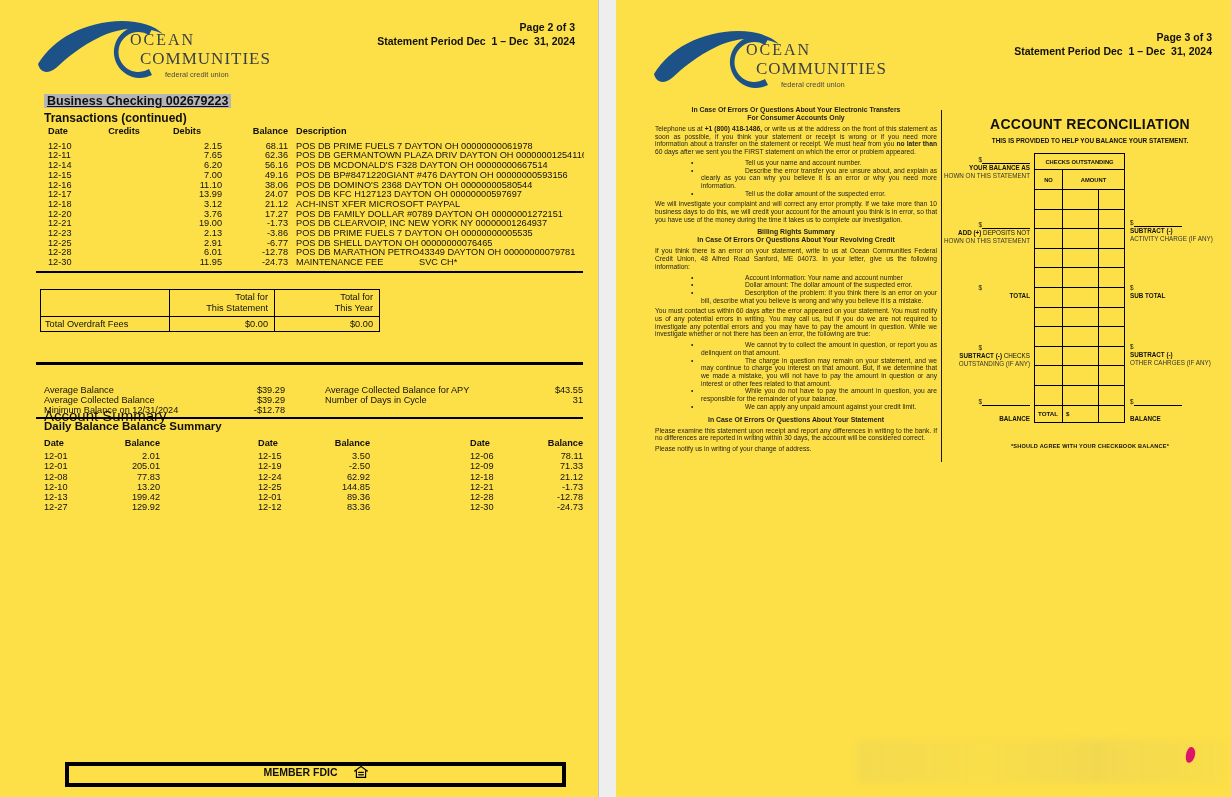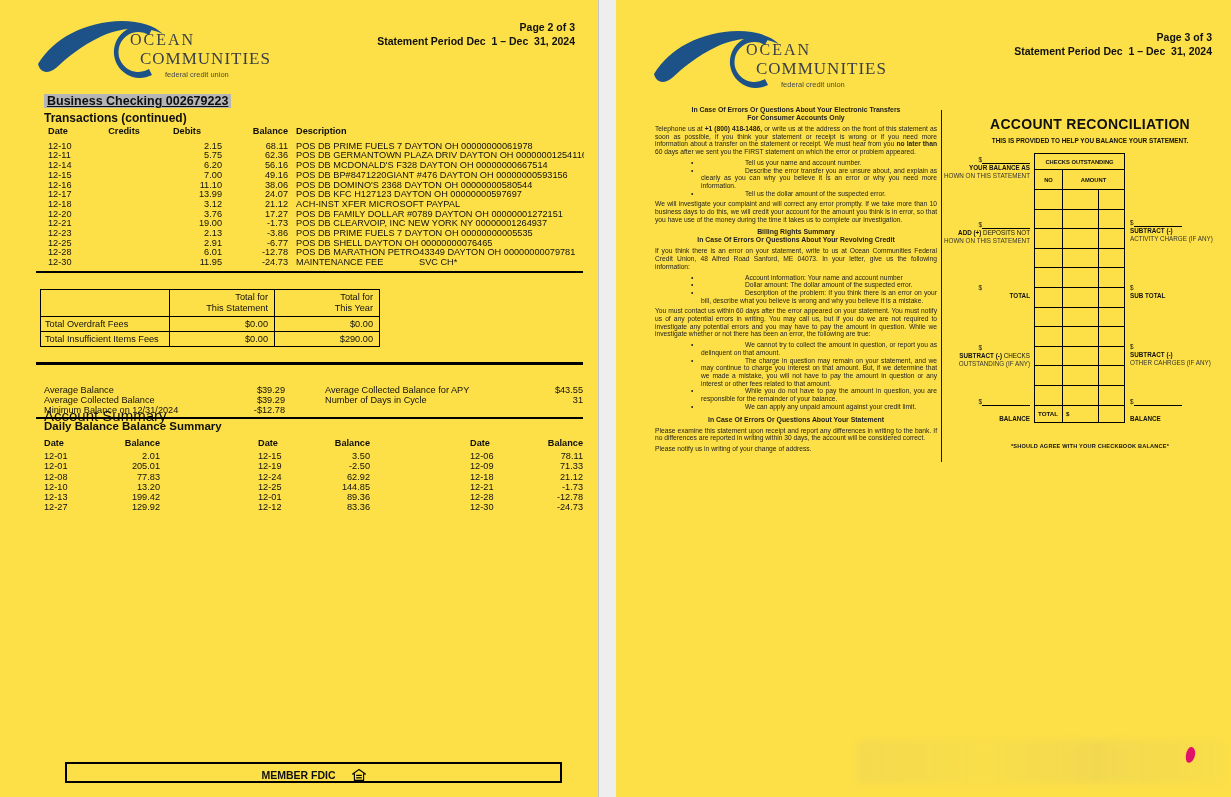--- a/index.html
+++ b/index.html
@@ -58,22 +58,22 @@
   .d-table{position:absolute;left:44px;top:438px;width:539px;font-size:9.2px;}
   .d-row{display:flex;line-height:10.2px;}
   .d-head{font-weight:bold;margin-bottom:3px;}
   .dd{width:52px;}
   .db1{width:64px;text-align:right;}
   .db2{width:60px;text-align:right;}
   .db3{width:61px;text-align:right;}
   .sp1{width:98px;}
   .sp2{width:100px;}
 
-  .footer-box{position:absolute;left:65px;top:762px;width:493px;height:17px;border:2px solid #000000;
-              display:flex;align-items:flex-end;justify-content:center;gap:16px;
+  .footer-box{position:absolute;left:65px;top:762px;width:493px;height:17px;border:4px solid #000000;
+              display:flex;align-items:flex-start;justify-content:center;gap:16px;
               font-weight:bold;font-size:10.5px;}
   .eh-icon{display:inline-flex;align-items:center;}
 
   
   .left-col{position:absolute;left:39px;top:106px;width:282px;font-size:6.7px;line-height:7.7px;
             text-align:justify;color:#1c1c1c;}
   .lc-h{font-weight:bold;text-align:center;font-size:6.9px;line-height:8px;margin:5px 0 1px;}
   .lc-h.first{margin-top:0;}
   .lc-p{margin:3px 0;}
   .lc-ul{margin:1px 0 2px 36px;padding:0;list-style:none;}
@@ -154,21 +154,21 @@
           <span class="c-date">12-10</span>
           <span class="c-cred"></span>
           <span class="c-deb">2.15</span>
           <span class="c-bal">68.11</span>
           <span class="c-desc">POS DB PRIME FUELS 7 DAYTON OH 00000000061978</span>
         </div>
 
         <div class="tx-row">
           <span class="c-date">12-11</span>
           <span class="c-cred"></span>
-          <span class="c-deb">5.75</span>
+          <span class="c-deb">7.65</span>
           <span class="c-bal">62.36</span>
           <span class="c-desc">POS DB GERMANTOWN PLAZA DRIV DAYTON OH 00000001254116</span>
         </div>
 
         <div class="tx-row">
           <span class="c-date">12-14</span>
           <span class="c-cred"></span>
           <span class="c-deb">6.20</span>
           <span class="c-bal">56.16</span>
           <span class="c-desc">POS DB MCDONALD'S F328 DAYTON OH 00000000667514</span>
@@ -273,25 +273,20 @@
       </tr>
     </thead>
     <tbody>
 
         <tr>
           <td class="fl">Total Overdraft Fees</td>
           <td class="fv">$0.00</td>
           <td class="fv">$0.00</td>
         </tr>
 
-        <tr>
-          <td class="fl">Total Insufficient Items Fees</td>
-          <td class="fv">$0.00</td>
-          <td class="fv">$290.00</td>
-        </tr>
       </tbody>
   </table>
 
   <div class="hline" id="line2"></div>
   <div class="as-title">Account Summary</div>
 
   <div class="as-left">
 
       <div class="as-row">
         <span>Average Balance</span>

